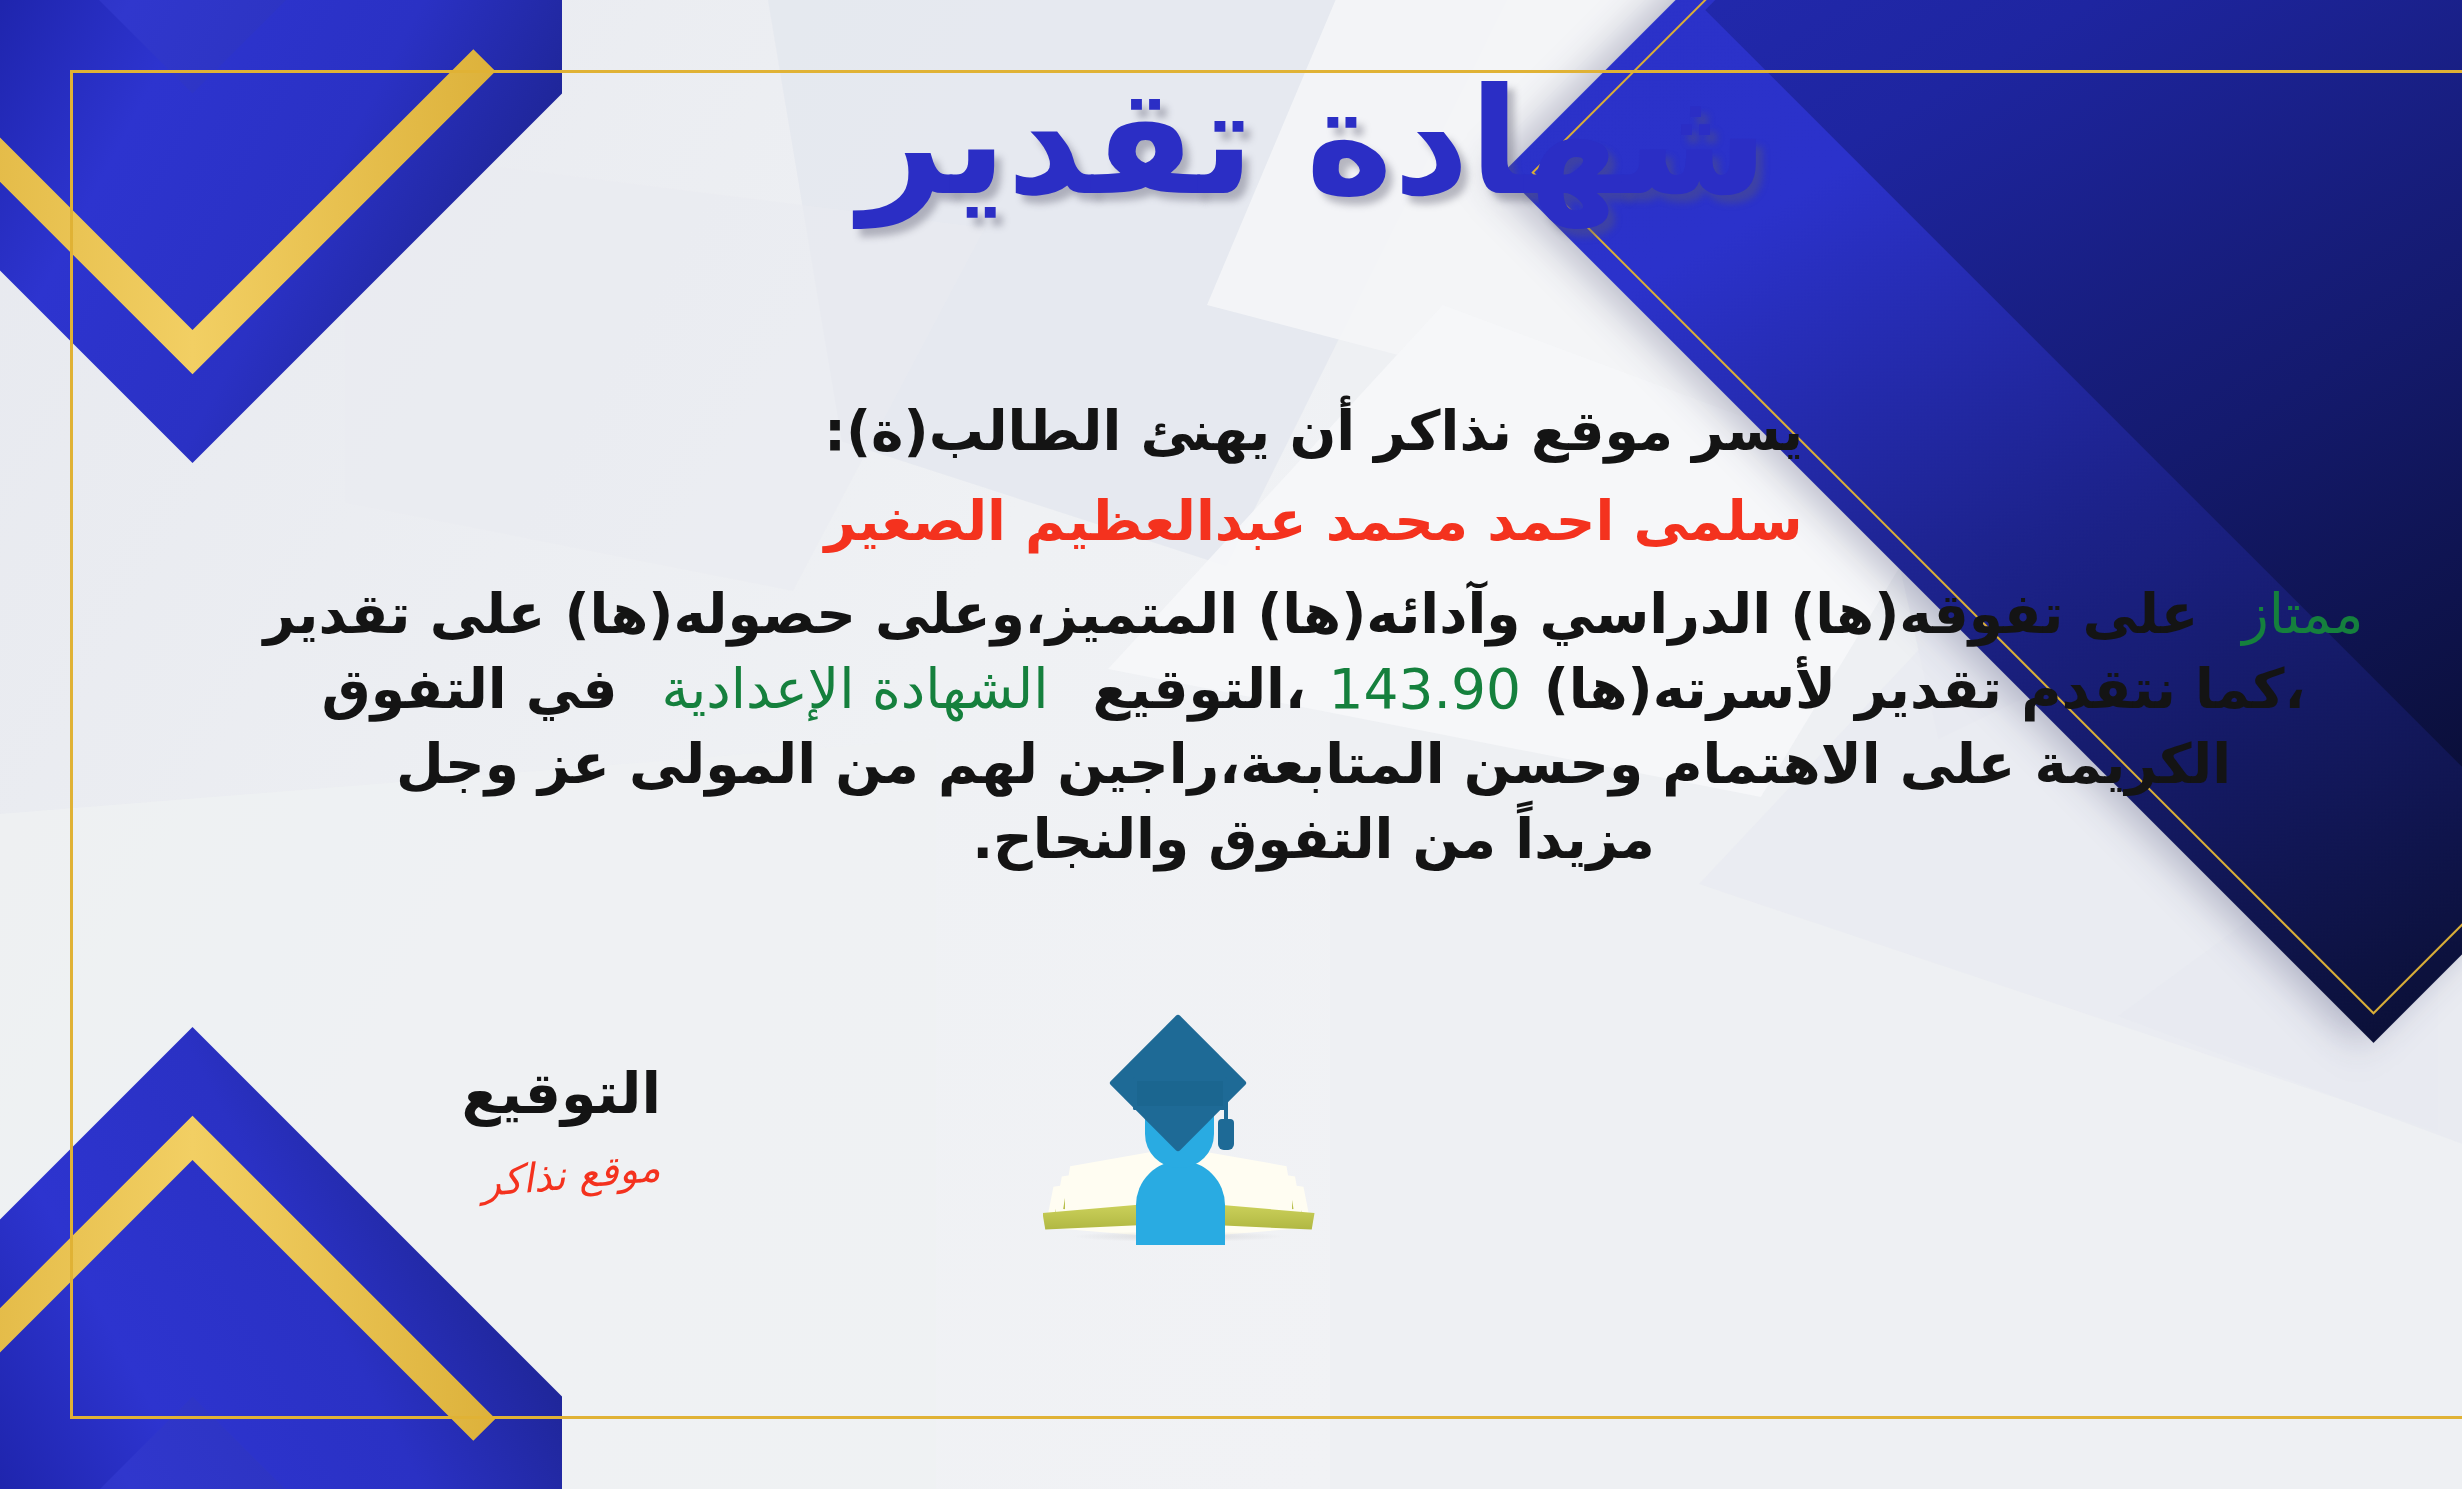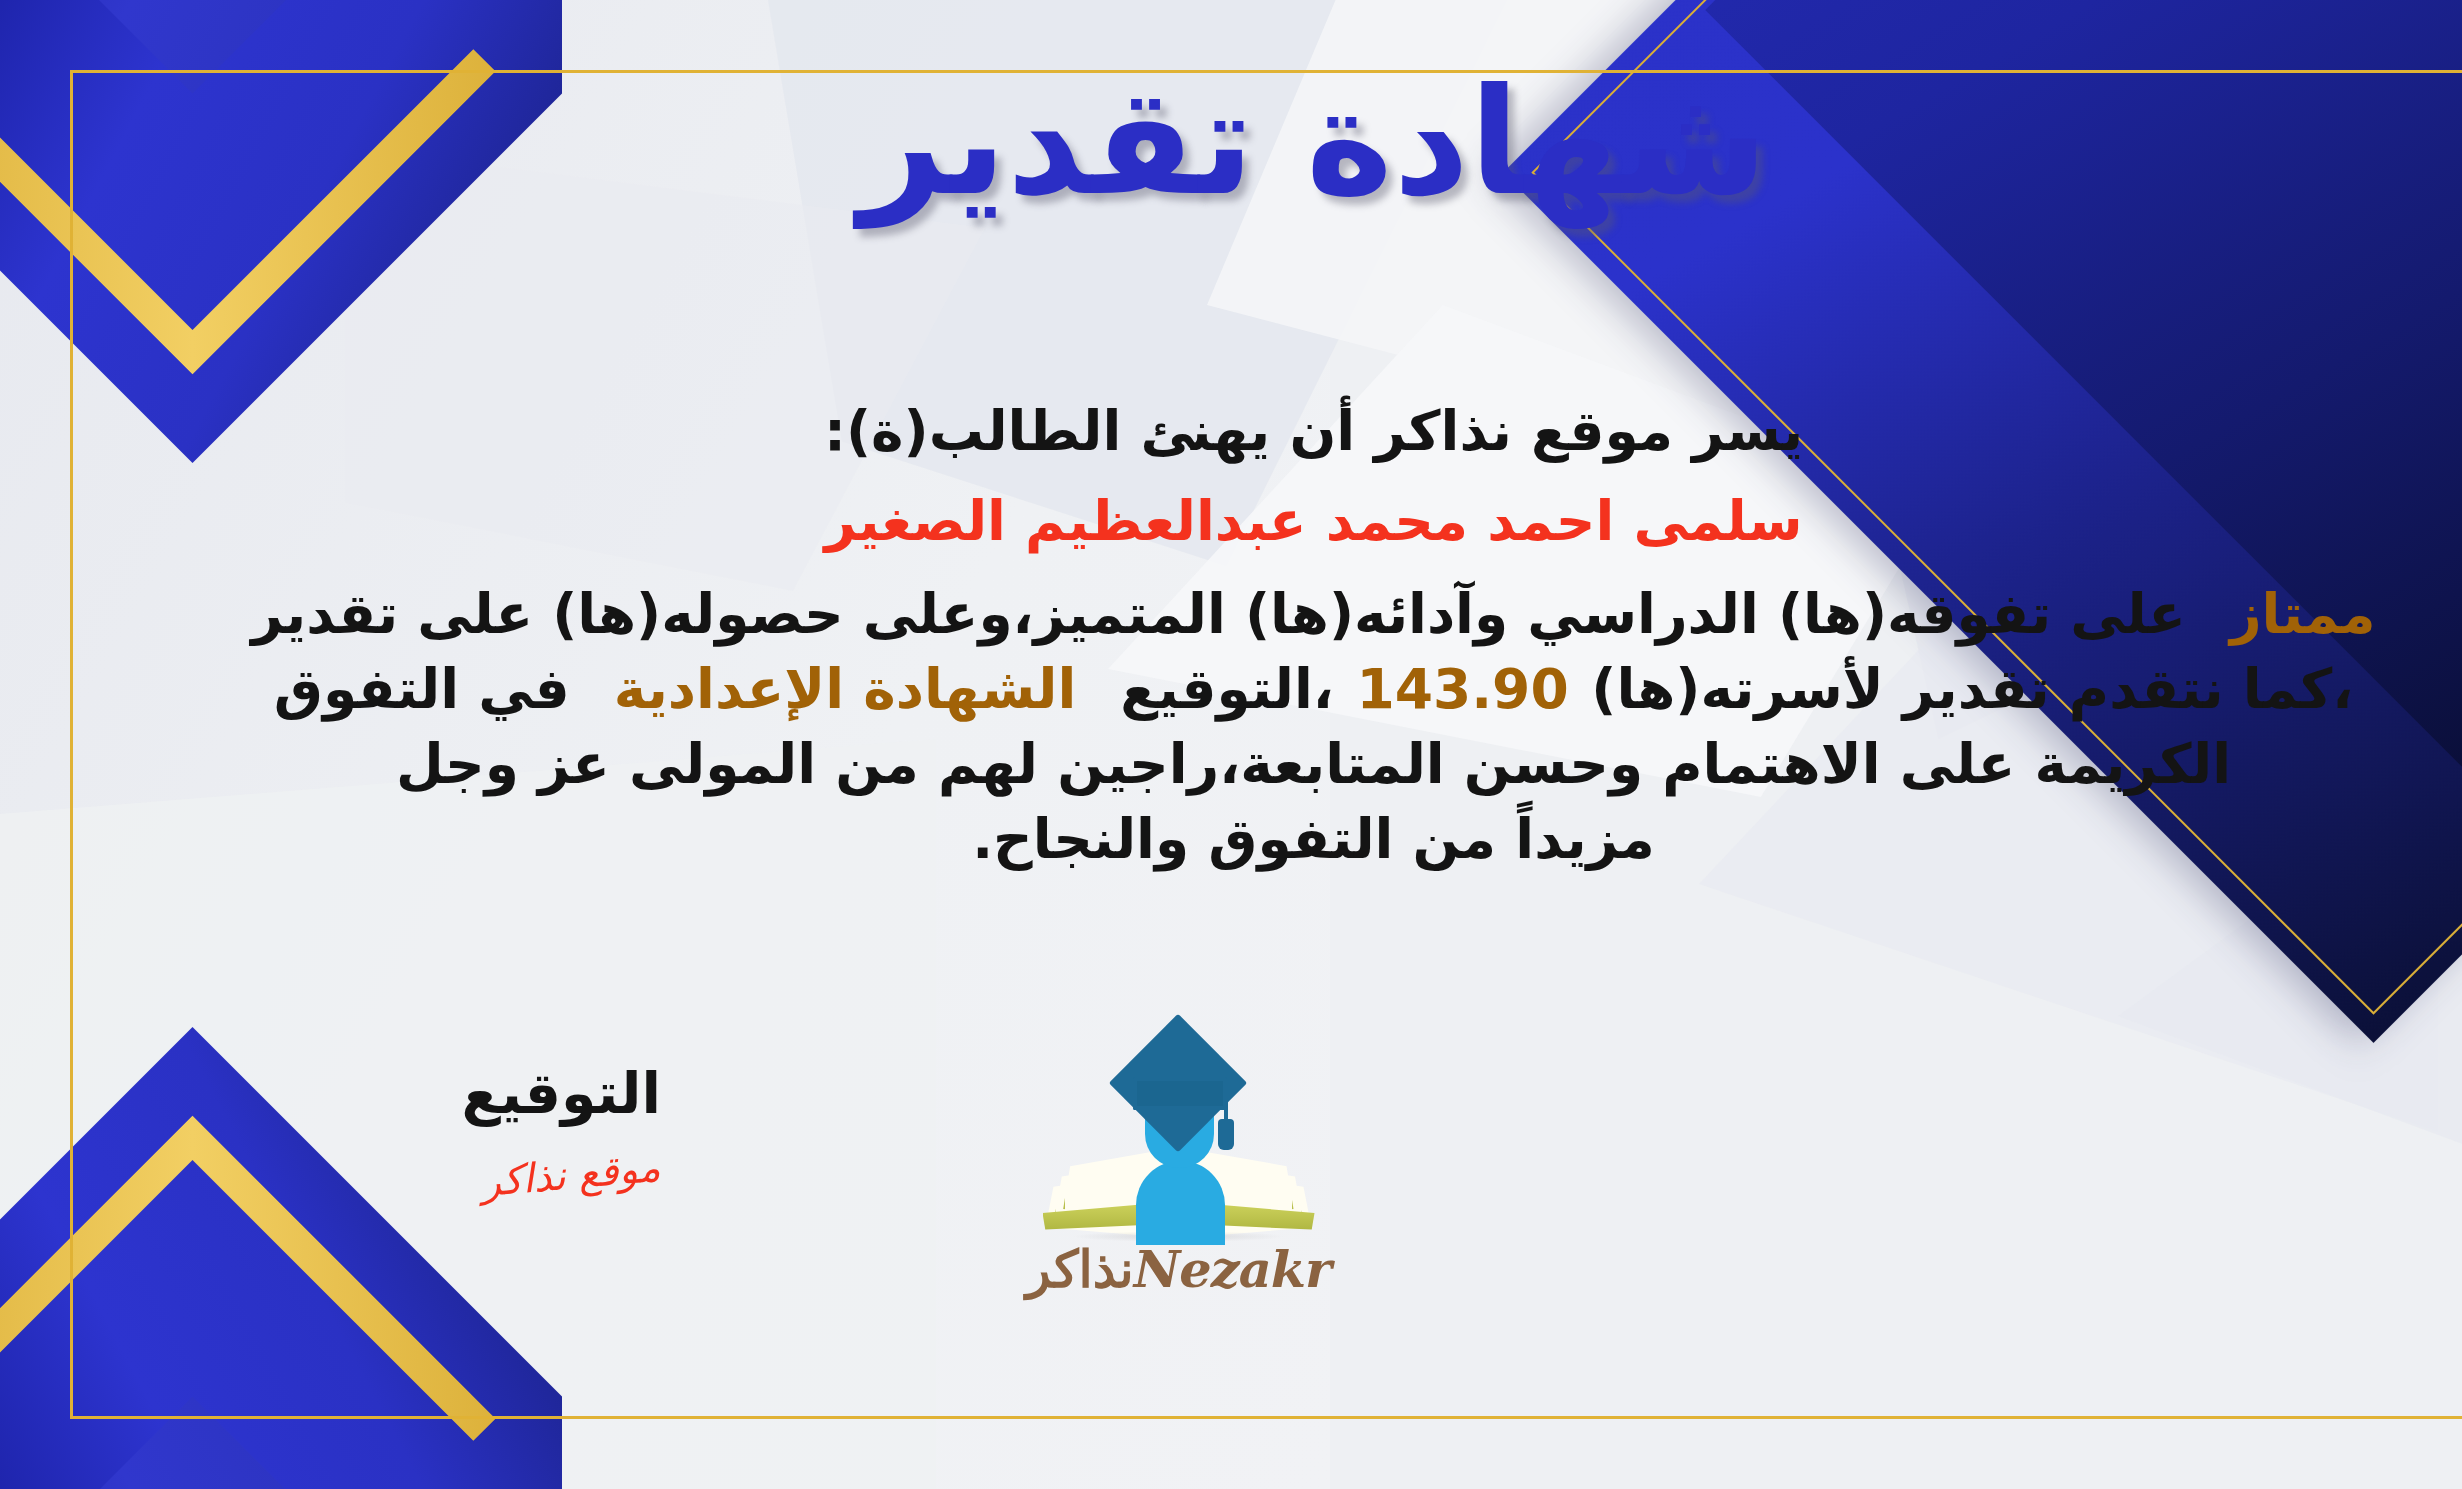--- a/index.html
+++ b/index.html
@@ -189,21 +189,21 @@
     color:#f4321e;
     margin-bottom:19.7px;
     white-space:nowrap;
   }
 
   .para {
     padding:0 29.5px;
   }
   .para .ln { line-height:75px; }
 
-  .hl { color:#a16207; font-weight:700;margin-top:30px; }
+  .hl { color:#15803d; font-weight:400;margin-top:30px; }
   .sp-l { display:inline-block; width:44px; }
   .sp-s { display:inline-block; width:22.7px; }
 
   
   .sig-wrap {
     position:absolute;
     left:148px; top:990px;
     width:443px;
     text-align:right;
     direction:rtl;
@@ -404,18 +404,17 @@
           <div class="book-base-r"></div>
           <div class="book-shadow"></div>
         </div>
         <div class="torso"></div>
         <div class="head"></div>
         <div class="cap-top"></div>
         <div class="cap-board"></div>
         <div class="cap-tassel-line"></div>
         <div class="cap-tassel"></div>
       </div>
-      <div class="logo-text"><span class="lat">Nezakr</span><span>نذاكر</span></div>
     </div>
 
   </div>
 </div>
 
 
 </body></html>

